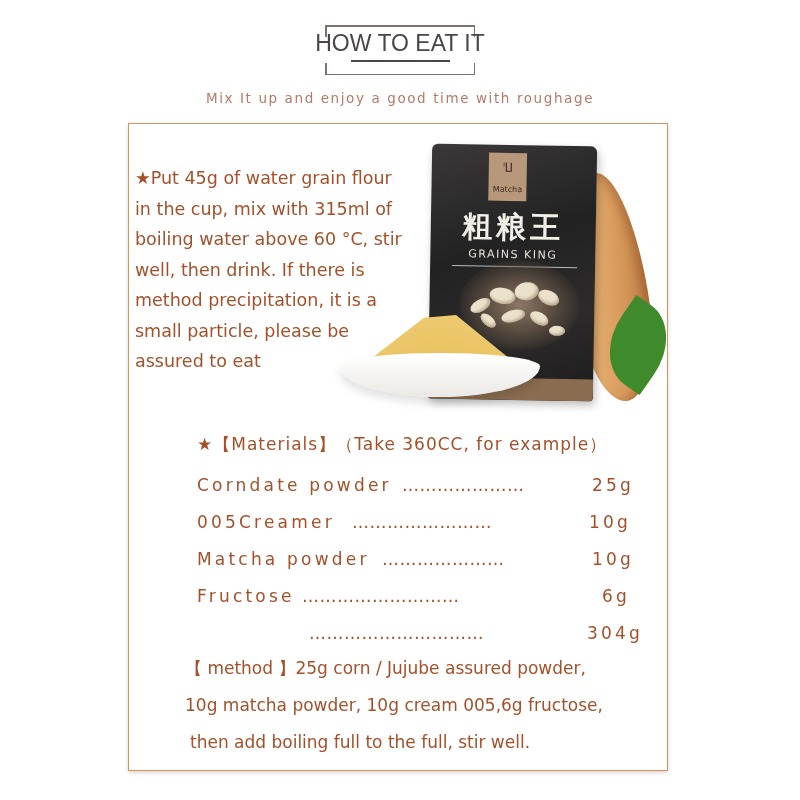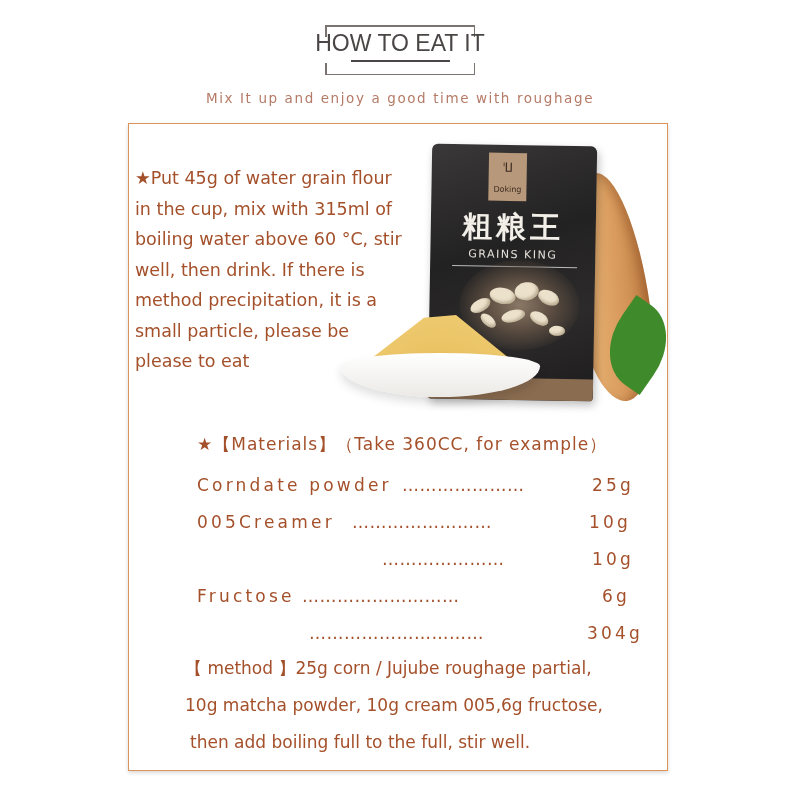--- a/index.html
+++ b/index.html
@@ -87,30 +87,30 @@
 
 <div class="box"></div>
 
 <div class="intro">
   <div><span class="star">★</span><span>Put 45g of water grain flour</span></div>
   <div>in the cup, mix with 315ml of</div>
   <div>boiling water above 60 °C, stir</div>
   <div>well, then drink. If there is</div>
   <div>method precipitation, it is a</div>
   <div>small particle, please be</div>
-  <div>please to eat</div>
+  <div>assured to eat</div>
 </div>
 
 <div class="visual">
   <div class="nut"></div>
   <div class="leaf"></div>
   <div class="bag">
     <div class="label"></div>
     <div class="logo">ᑊ∐</div>
-    <div class="brand">Doking</div>
+    <div class="brand">Matcha</div>
     <div class="cn">粗粮王</div>
     <div class="en">GRAINS  KING</div>
     <div class="enline"></div>
     <div class="glow"></div>
     <div class="seeds">
       <div class="seed" style="left:10px;top:20px;width:22px;height:12px;transform:rotate(-30deg)"></div>
       <div class="seed" style="left:30px;top:8px;width:26px;height:16px;transform:rotate(10deg)"></div>
       <div class="seed" style="left:55px;top:2px;width:24px;height:18px;transform:rotate(-10deg)"></div>
       <div class="seed" style="left:78px;top:10px;width:22px;height:14px;transform:rotate(25deg)"></div>
       <div class="seed" style="left:20px;top:36px;width:18px;height:10px;transform:rotate(40deg)"></div>
@@ -132,31 +132,32 @@
     <span class="name">Corndate powder</span>
     <span class="dots" style="left:205px">…………………</span>
     <span class="amt" style="left:395px">25g</span>
   </div>
   <div class="mat-row">
     <span class="name">005Creamer</span>
     <span class="dots" style="left:155px">……………………</span>
     <span class="amt" style="left:392px">10g</span>
   </div>
   <div class="mat-row">
+    <span class="name">Matcha powder</span>
     <span class="dots" style="left:185px">…………………</span>
     <span class="amt" style="left:395px">10g</span>
   </div>
   <div class="mat-row">
     <span class="name">Fructose</span>
     <span class="dots" style="left:105px">………………………</span>
     <span class="amt" style="left:405px">6g</span>
   </div>
   <div class="mat-row">
     <span class="dots" style="left:112px">…………………………</span>
     <span class="amt" style="left:390px">304g</span>
   </div>
 </div>
 
 <div class="method">
-  <div>【 method 】25g corn / Jujube roughage partial,</div>
+  <div>【 method 】25g corn / Jujube assured powder,</div>
   <div>10g matcha powder, 10g cream 005,6g fructose,</div>
   <div class="ln3">then add boiling full to the full, stir well.</div>
 </div>
 
 </body></html>

